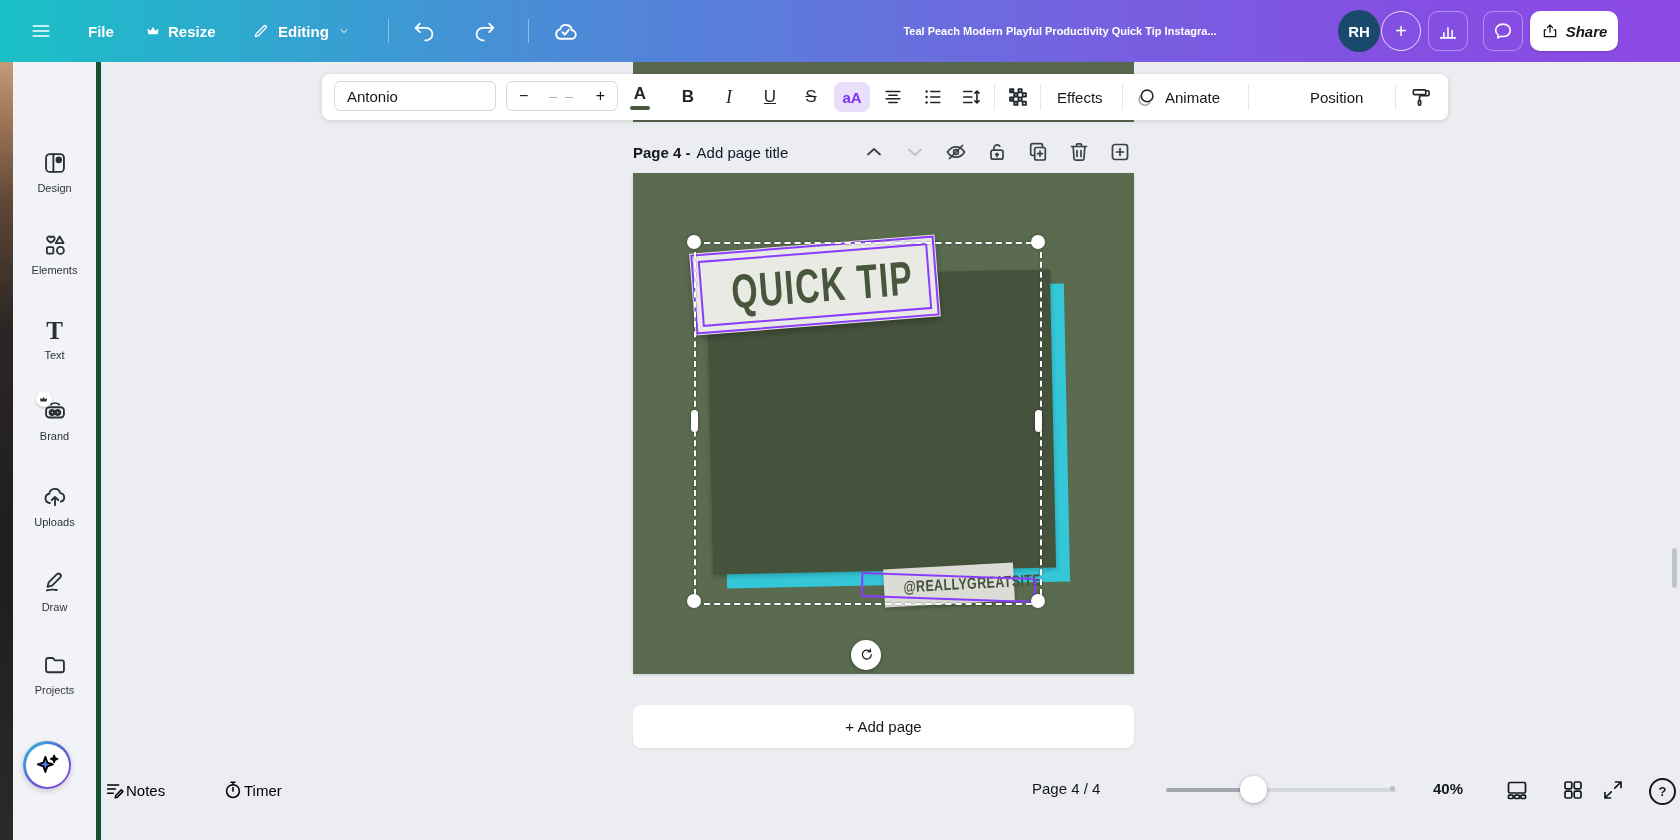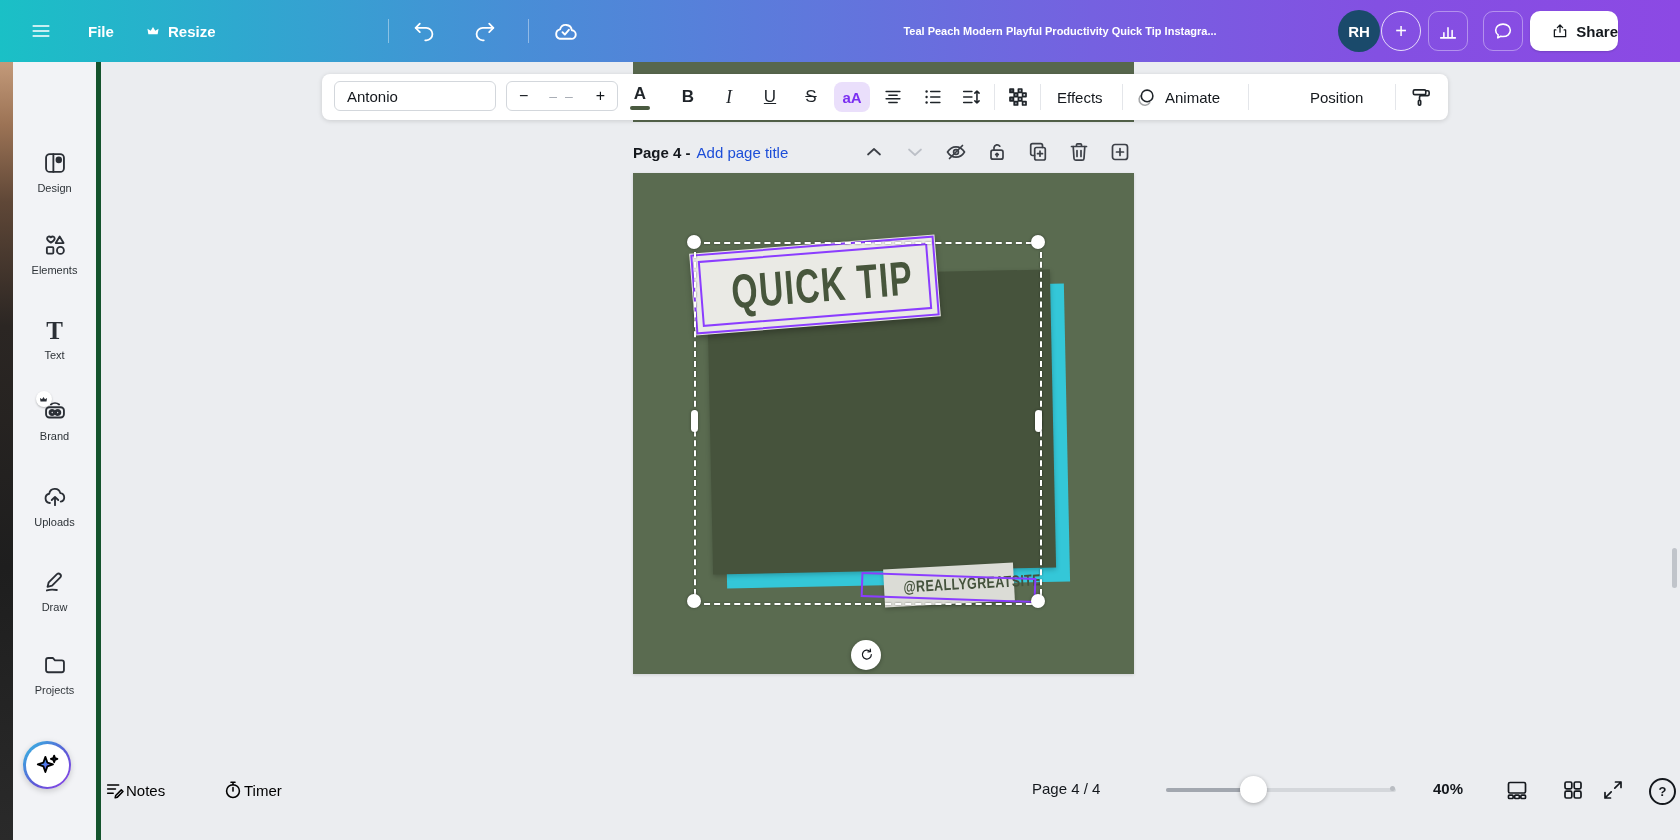--- a/index.html
+++ b/index.html
@@ -18,22 +18,22 @@
   .tb-sep{position:absolute;top:19px;width:1px;height:24px;background:rgba(255,255,255,.4);}
   .tb-title{position:absolute;left:820px;top:0;width:480px;height:62px;display:flex;align-items:center;
             justify-content:center;color:#fff;font-size:11px;font-weight:600;white-space:nowrap;}
   .avatar{width:42px;height:42px;border-radius:50%;background:#1a4a6b;color:#fff;display:grid;
           place-items:center;font-size:15px;font-weight:700;position:relative;z-index:2;}
   .plus-circle{width:38px;height:38px;border-radius:50%;border:1.5px solid rgba(255,255,255,.8);
           color:#fff;display:grid;place-items:center;font-size:20px;font-weight:400;margin-left:-7px;}
   .tb-iconbtn{width:38px;height:38px;border-radius:10px;border:1px solid rgba(255,255,255,.38);
           display:grid;place-items:center;color:#fff;}
   .share-btn{position:absolute;left:1530px;top:11px;width:88px;height:40px;background:#fff;border-radius:10px;
-          display:flex;align-items:center;justify-content:flex-end;gap:7px;color:#14181d;
-          font-size:15px;font-weight:700;box-shadow:0 1px 2px rgba(0,0,0,.15);}
+          display:flex;align-items:center;justify-content:center;gap:7px;color:#14181d;
+          font-size:15px;font-weight:700;box-shadow:0 1px 2px rgba(0,0,0,.15);font-style:italic;}
 
   
   .leftstrip{left:0;top:62px;width:13px;height:778px;
     background:linear-gradient(180deg,#c39a7a 0%,#9c7355 8%,#5f4737 18%,#2b2623 34%,#1e1e1e 65%,#2a2a2a 100%);}
   .sidebar{left:13px;top:62px;width:83px;height:778px;background:#f2f3f6;border-right:5px solid #14532d;}
   .side-item{position:absolute;left:0;width:83px;display:flex;flex-direction:column;align-items:center;
              gap:6px;color:#2b2f36;}
   .side-item .lbl{font-size:11px;color:#2e3338;}
   .serifT{font-family:"Liberation Serif",serif;font-size:25px;font-weight:600;line-height:24px;}
   .crown-badge{position:absolute;right:16px;top:-7px;width:16px;height:16px;border-radius:50%;background:#fff;
@@ -63,21 +63,21 @@
   .aA-pill{position:absolute;top:8px;width:36px;height:30px;background:#eadffb;border-radius:8px;
            color:#7b2ff2;font-size:15px;font-weight:600;display:grid;place-items:center;}
   .tool-sep{position:absolute;top:10px;width:1px;height:26px;background:#e4e6ea;}
   .tool-txt{font-size:15px;font-weight:500;color:#14181d;}
 
   
   .page-header{left:633px;top:136px;width:501px;height:32px;display:flex;align-items:center;
                justify-content:space-between;}
   .ph-title{font-size:15px;display:flex;gap:6px;align-items:center;white-space:nowrap;}
   .ph-title .pg{font-weight:700;color:#14181d;}
-  .ph-title .ph{color:#1d4ed8;}
+  .ph-title .ph{color:#0f172a;}
   .ph-icons{display:flex;align-items:center;gap:17px;color:#3c4047;padding-right:2px;}
   .dis{color:#bcc0c7;}
 
   
   .page{left:633px;top:173px;width:501px;height:501px;background:#5a6b50;overflow:hidden;
         box-shadow:0 1px 3px rgba(0,0,0,.12);}
   .accent{left:91px;top:114px;width:343px;height:298px;background:#34c7d8;transform:rotate(-1.2deg);}
   .card{left:77px;top:100px;width:343px;height:298px;background:#46533c;transform:rotate(-1.2deg);
         box-shadow:0 2px 5px rgba(0,0,0,.22);}
   .banner{left:59px;top:71px;width:246px;height:82px;background:#eaeae5;transform:rotate(-4.5deg);
@@ -131,20 +131,29 @@
     </div>
     <div class="tb-item" style="left:88px">
       <span>File</span>
     </div>
     <div class="tb-item" style="left:146px">
       <svg class="ic" width="14" height="14" viewBox="0 0 24 24">
           <path class="f" d="M4 17.5h16L21.5 8l-5.6 3.6L12 5 8.1 11.6 2.5 8z"></path>
         </svg>
       <span>Resize</span>
     </div>
+    <div class="tb-item" style="left:252px">
+      <svg class="ic" width="18" height="18" viewBox="0 0 24 24">
+          <path d="M4.5 19.5l.9-3.6L15.9 5.4a1.9 1.9 0 0 1 2.7 2.7L8.1 18.6l-3.6.9z"></path>
+        </svg>
+      <span>Editing</span>
+      <svg class="ic" width="14" height="14" viewBox="0 0 24 24">
+          <path d="M6.5 9.5l5.5 5 5.5-5" stroke-width="2"></path>
+        </svg>
+    </div>
     <div class="tb-sep" style="left:388px"></div>
     <div class="tb-item" style="left:412px">
       <svg class="ic" width="25" height="25" viewBox="0 0 24 24">
           <path d="M7.5 4.5l-4 4 4 4" stroke-width="2"></path>
           <path d="M3.5 8.5h10a6 6 0 0 1 .2 12h-1" stroke-width="2"></path>
         </svg>
     </div>
     <div class="tb-item" style="left:472px">
       <svg class="ic" width="25" height="25" viewBox="0 0 24 24">
           <path d="M16.5 4.5l4 4-4 4" stroke-width="2"></path>
@@ -422,20 +431,23 @@
     <div class="abs h-pill" style="left:57.5px;top:237px"></div>
     <div class="abs h-pill" style="left:401.5px;top:237px"></div>
     <div class="abs rot-handle">
       <svg class="ic" width="17" height="17" viewBox="0 0 24 24">
           <path d="M17 6.3a6.3 6.3 0 1 0 1.8 4.3" stroke-width="2"></path>
           <path d="M17.3 2.8l.4 3.6-3.6.4" stroke-width="2"></path>
         </svg>
     </div>
   </div>
 
+  <div class="abs addpage-btn">
+    <span>+ Add page</span>
+  </div>
 
   <div class="abs bb-btn" style="left:104px;top:776px;height:28px">
     <svg class="ic" width="22" height="22" viewBox="0 0 24 24">
         <path d="M4 6.5h12M4 11h8.5M4 15.5h6"></path>
         <path d="M12.8 18l6.1-6.1 1.8 1.8-6.1 6.1-2.4.6z"></path>
       </svg>
     <span>Notes</span>
   </div>
   <div class="abs bb-btn" style="left:222px;top:776px;height:28px">
     <svg class="ic" width="22" height="22" viewBox="0 0 24 24">

